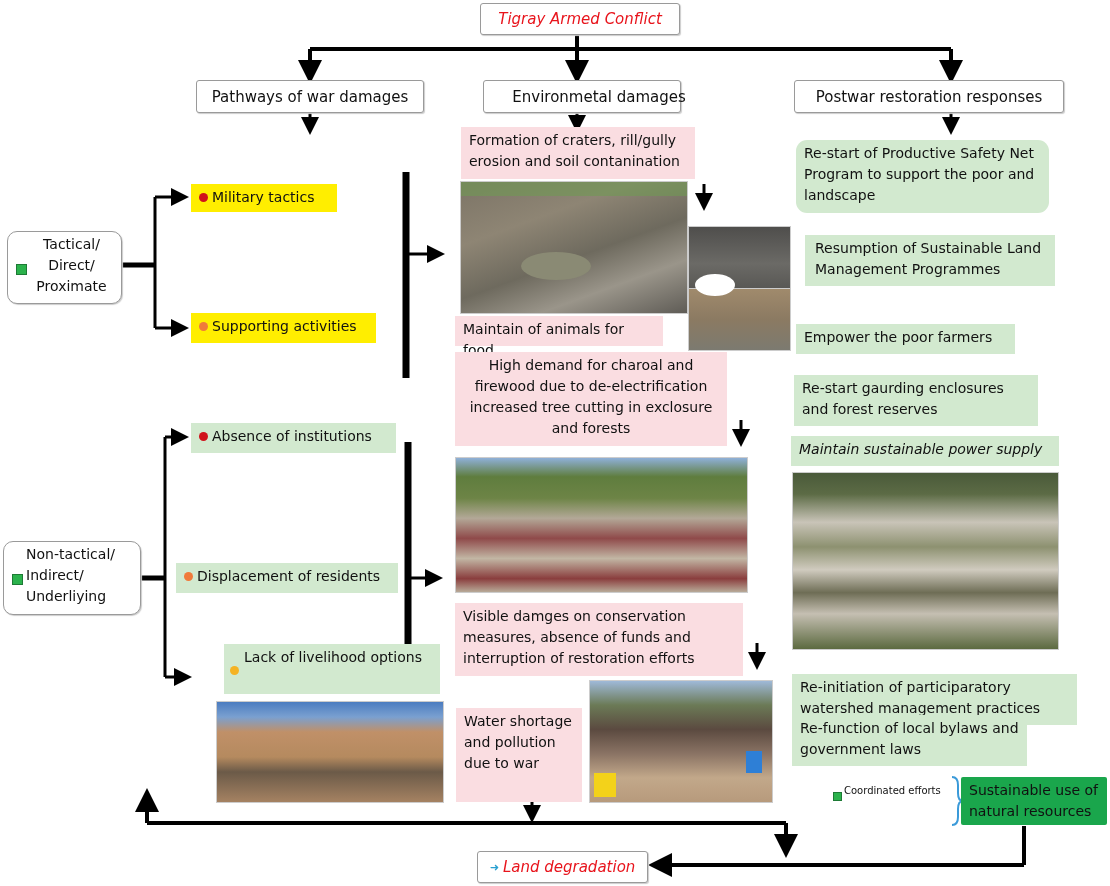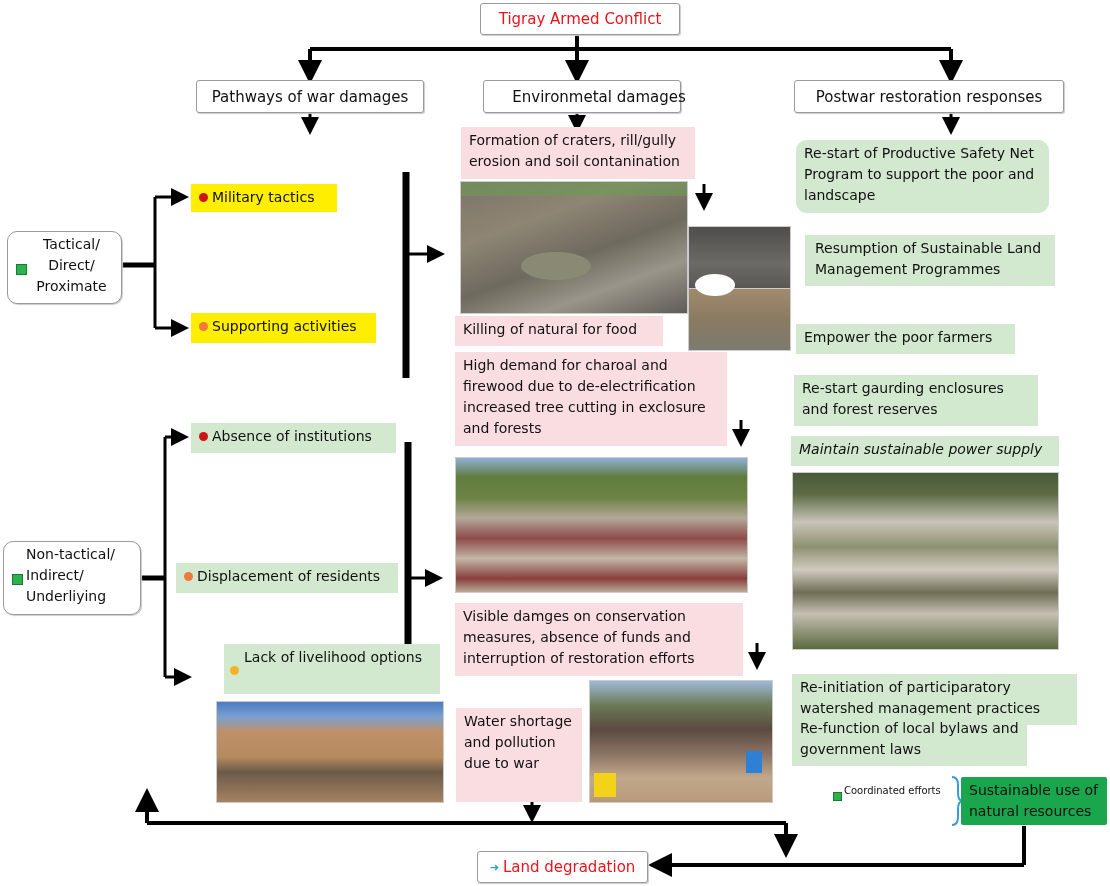--- a/index.html
+++ b/index.html
@@ -2,21 +2,21 @@
 <html><head>
 <meta charset="utf-8">
 <style>
   html, body { margin:0; padding:0; background:#ffffff; }
   body { width:1110px; height:886px; position:relative; overflow:hidden;
          font-family: "DejaVu Sans", sans-serif; color:#111; }
   .abs { position:absolute; box-sizing:border-box; }
   .hdr { background:#fff; border:1.5px solid #9a9a9a; border-radius:3px;
          font-size:15px; display:flex; align-items:center; justify-content:center;
          box-shadow:1px 1px 1px #ccc; white-space:nowrap; }
-  .red-text { color:#e8141c; }
+  .red-text { color:#e8141c;font-style:italic; }
   .lbl { font-size:14px; line-height:21px; padding:3px 8px; }
   .yellow { background:#ffee00; }
   .green-l { background:#d2e9cf; }
   .pink { background:#fadde1; }
   .green-d { background:#1aa64c; border-radius:2px; }
   .cat { background:#fff; border:1.5px solid #9a9a9a; border-radius:10px;
          font-size:14px; line-height:21px; padding:2px 8px 2px 22px; box-shadow:1px 1px 1px #ccc; }
   .bullet { display:inline-block; width:9px; height:9px; border-radius:50%;
             margin-right:4px; vertical-align:middle; position:relative; top:-1px; }
   .sq-icon { position:absolute; left:8px; width:9px; height:9px; background:#2bb24c;
@@ -102,22 +102,22 @@
   <span class="bullet" style="background:#d0121b"></span><span>Absence of  institutions</span>
 </div>
 <div class="abs lbl green-l" style="left:176px;top:563px;width:222px;height:30px;">
   <span class="bullet" style="background:#f07a3a"></span><span>Displacement of residents</span>
 </div>
 <div class="abs lbl green-l" style="left:193px;top:644px;width:216px;height:50px;padding-left:20px;margin-left:31px;">
   <span class="bullet" style="background:#f5b324;position:absolute;left:6px;top:22px;"></span><span>Lack of livelihood options</span>
 </div>
 
 <div class="abs lbl pink" style="left:461px;top:127px;width:234px;height:52px;">Formation of craters, rill/gully erosion and soil contanination</div>
-<div class="abs lbl pink" style="left:455px;top:316px;width:208px;height:30px;">Killing of natural for food</div>
-<div class="abs lbl pink" style="left:455px;top:352px;width:272px;height:94px;">High demand for charoal and firewood due to de-electrification increased tree cutting in exclosure and forests</div>
+<div class="abs lbl pink" style="left:455px;top:316px;width:208px;height:30px;">Maintain of animals for food</div>
+<div class="abs lbl pink" style="left:455px;top:352px;width:272px;height:94px;text-align:center;">High demand for charoal and firewood due to de-electrification increased tree cutting in exclosure and forests</div>
 <div class="abs lbl pink" style="left:455px;top:603px;width:288px;height:73px;">Visible damges on conservation measures, absence of funds and interruption of restoration efforts</div>
 <div class="abs lbl pink" style="left:456px;top:708px;width:126px;height:94px;">Water shortage and pollution due to war</div>
 
 <div class="abs photo" style="left:460px;top:181px;width:228px;height:133px;background:linear-gradient(160deg,#7c7466 0%,#8e8574 30%,#6e6a5e 55%,#9a958a 75%,#5f5c56 100%);">
   <div class="abs" style="left:60px;top:70px;width:70px;height:28px;border-radius:50%;background:#8a8a74;"></div>
   <div class="abs" style="left:0;top:0;width:100%;height:14px;background:#6f9a54;opacity:.6;"></div>
 </div>
 <div class="abs photo" style="left:688px;top:226px;width:103px;height:63px;background:linear-gradient(180deg,#4f4e4c,#6b6a66 60%,#595855);"></div>
 <div class="abs photo" style="left:688px;top:288px;width:103px;height:63px;background:linear-gradient(180deg,#a08a6c,#8b7a62 50%,#7c7a70);"></div>
 <div class="abs" style="left:695px;top:274px;width:40px;height:22px;border-radius:50%;background:#fff;"></div>

